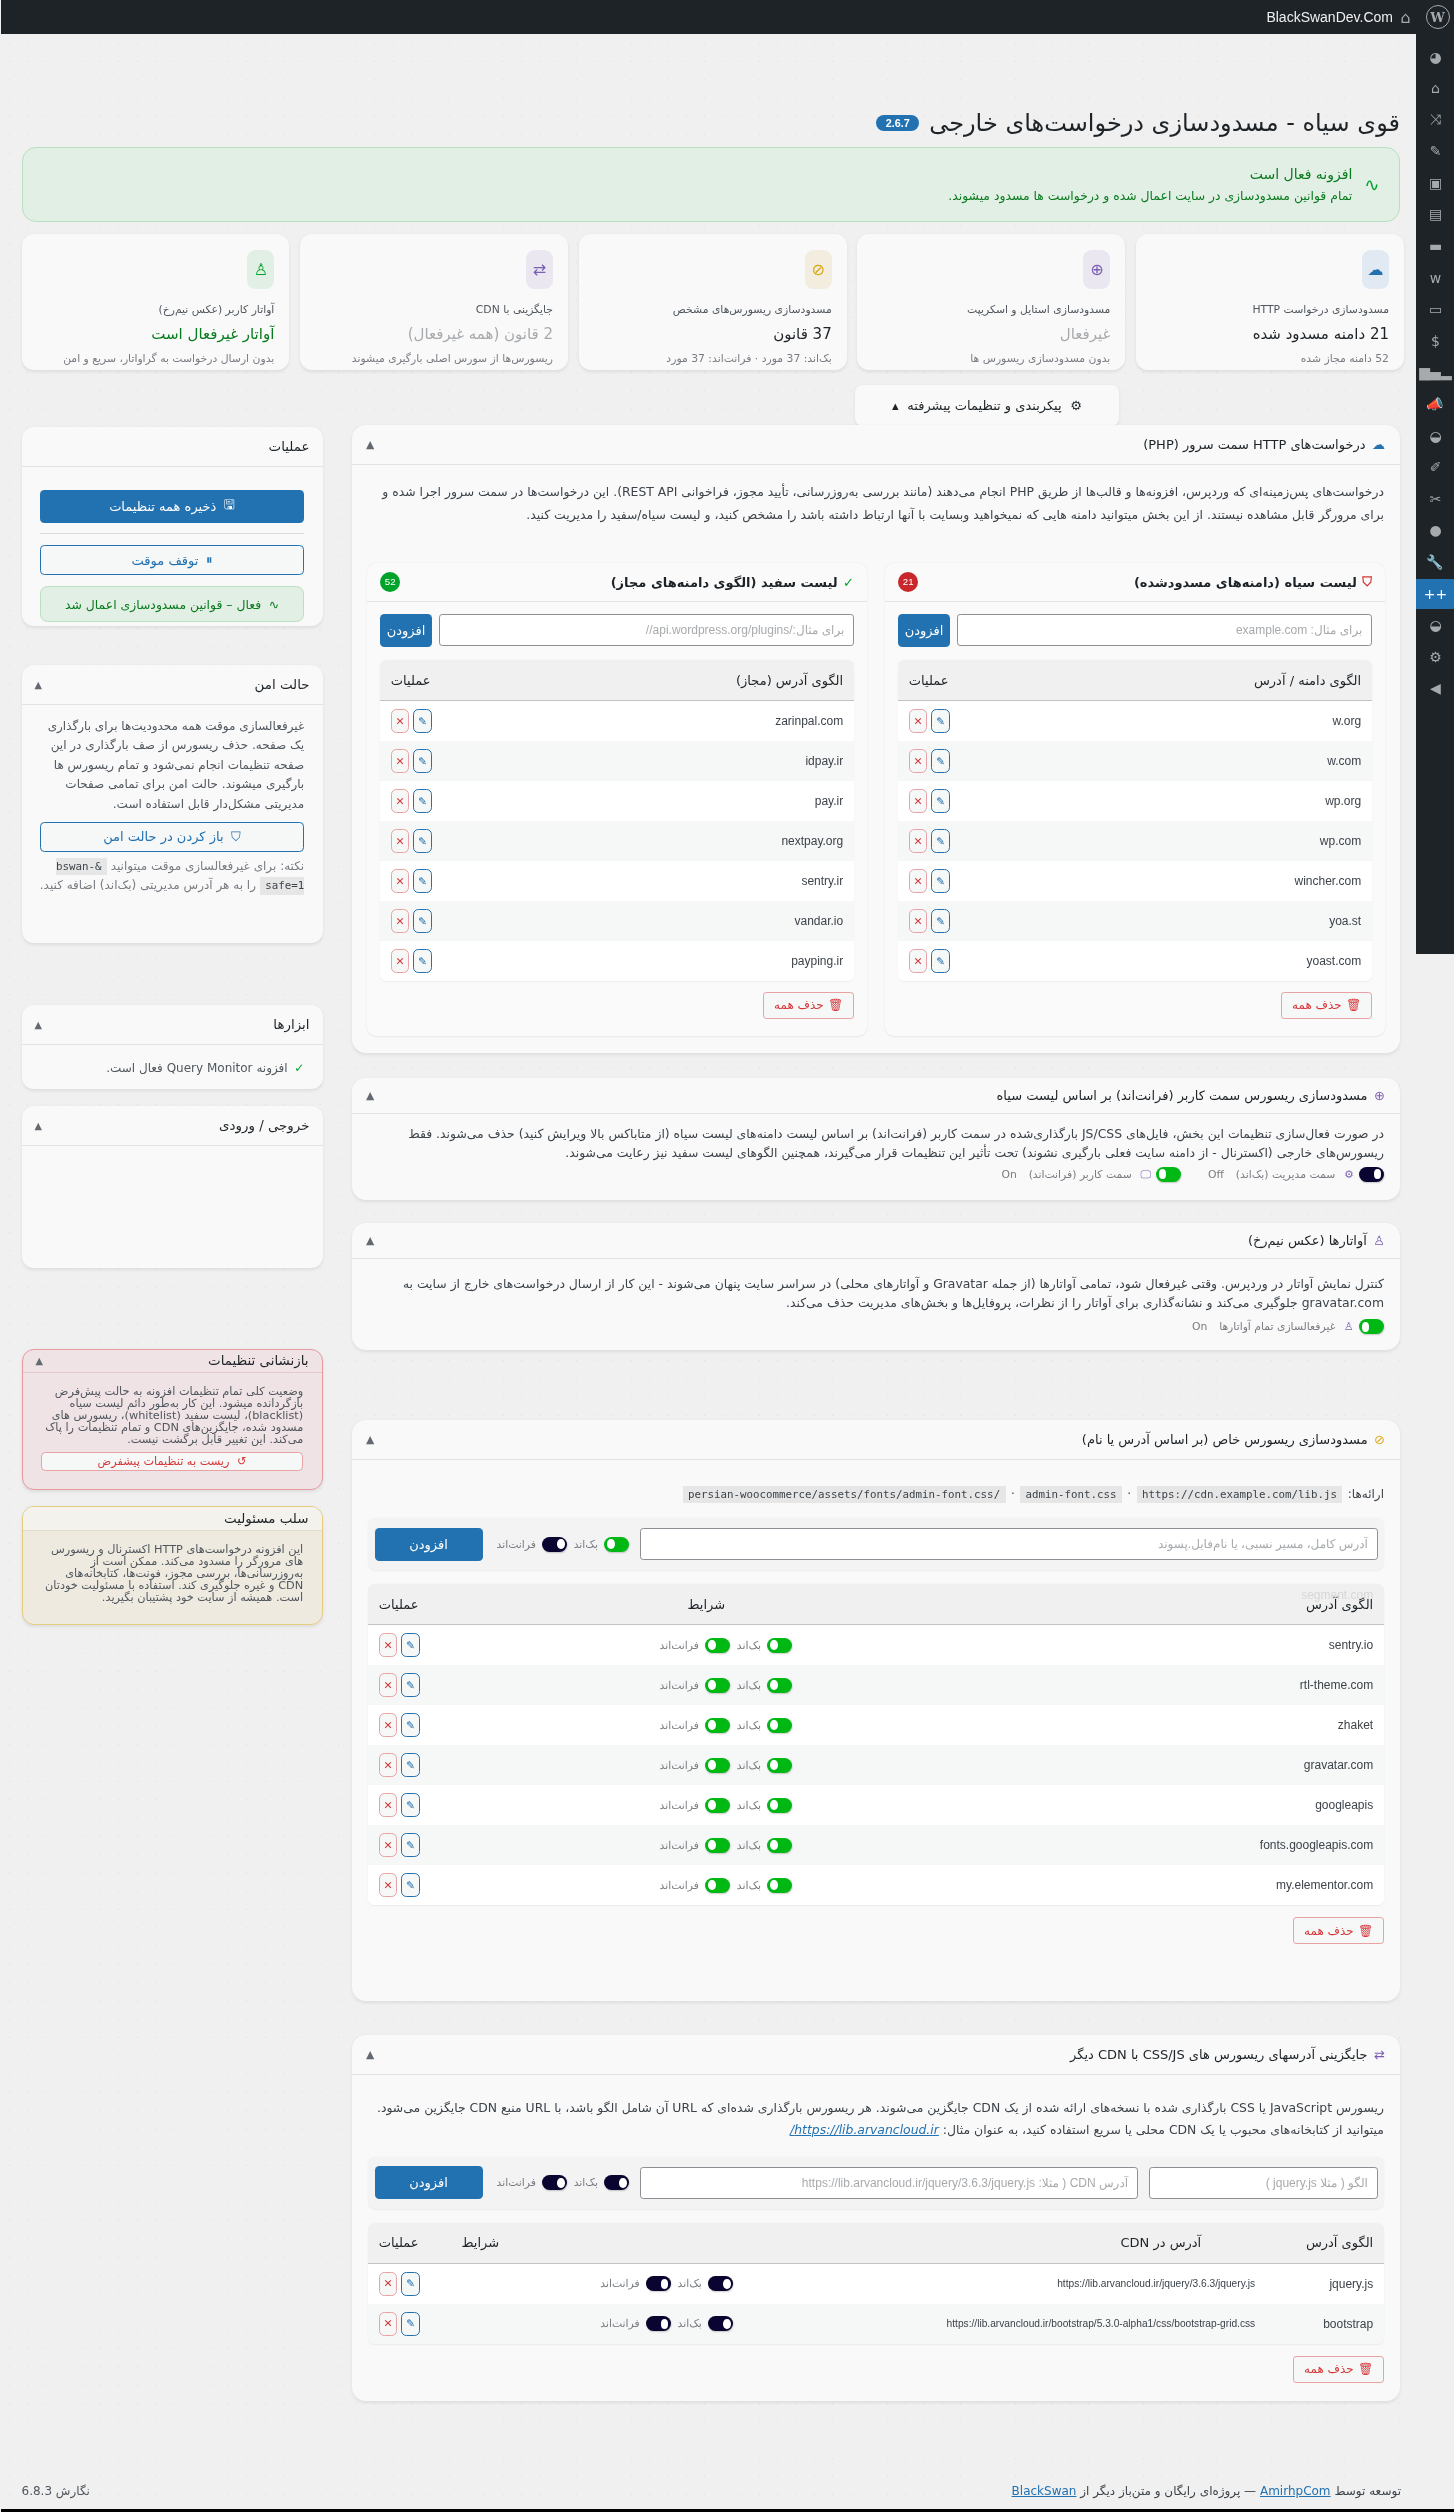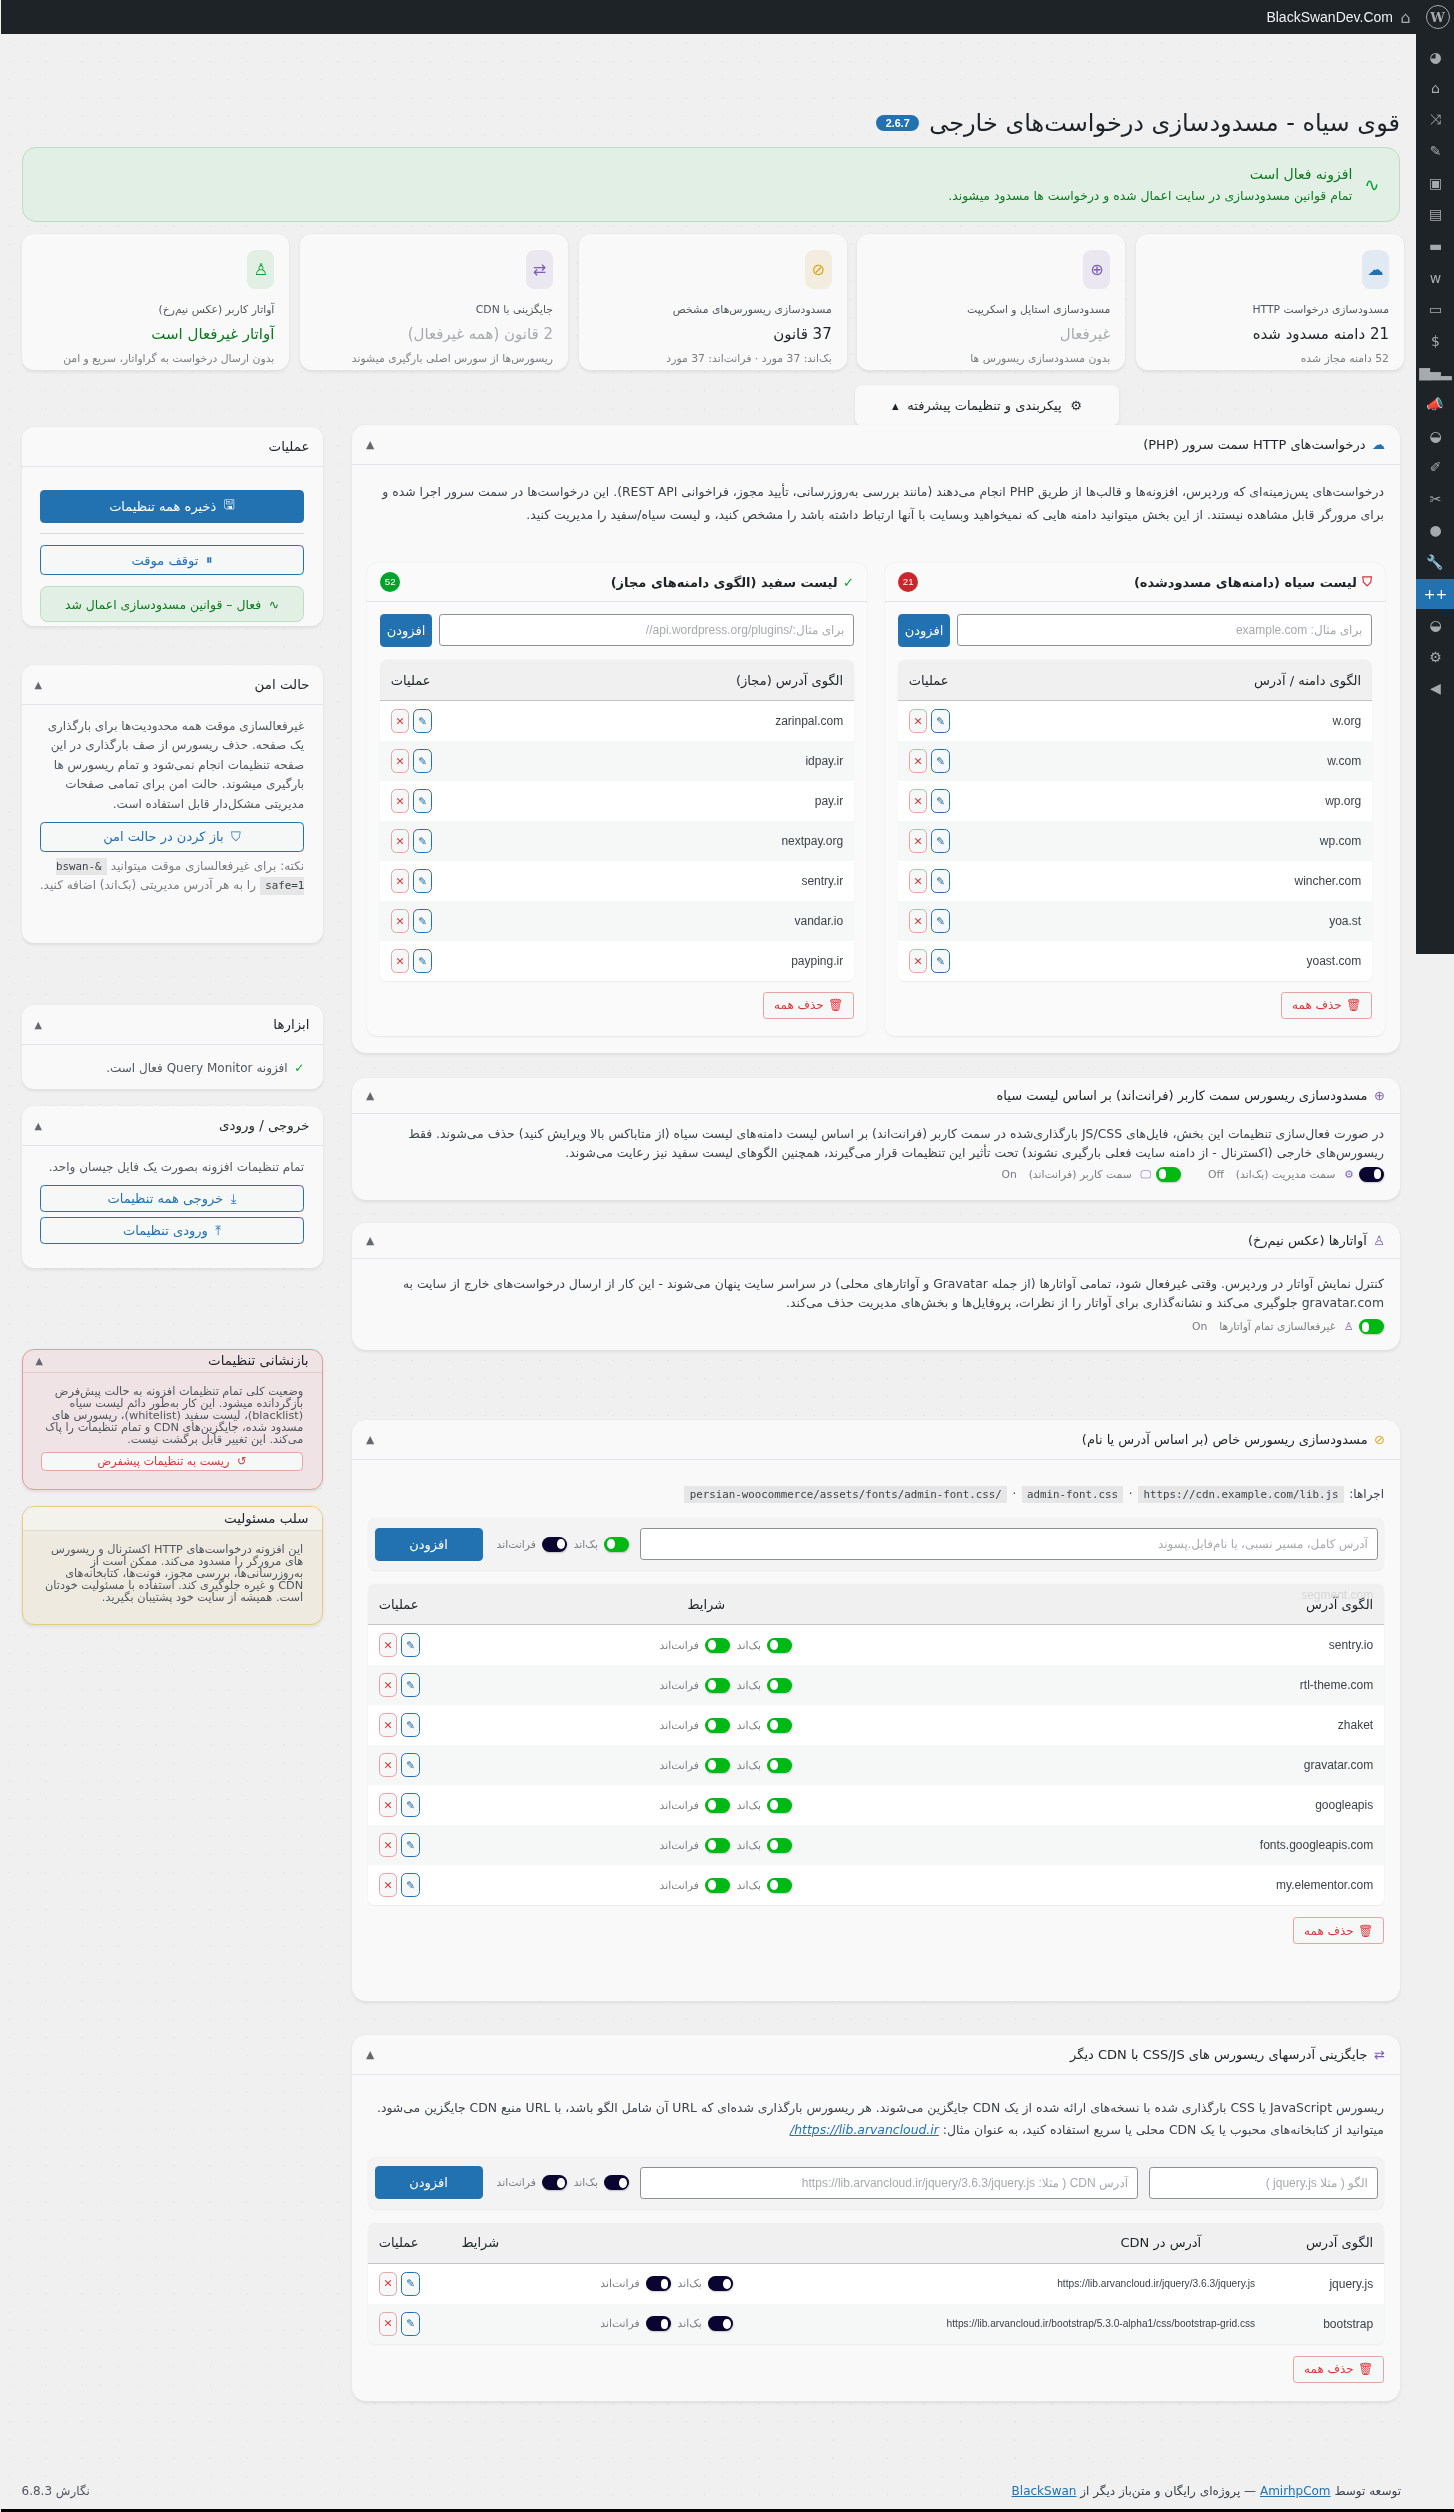--- a/index.html
+++ b/index.html
@@ -428,21 +428,21 @@
   <div class="card" style="top:1386px;right:16px;width:1048px;height:581px">
     <div class="card-h" style="height:40px">
       <div class="t">
           <span style="color:#dba617">⊘</span>
           <span>مسدودسازی ریسورس خاص (بر اساس آدرس یا نام)</span>
         </div>
       <span class="tri">▲</span>
     </div>
     <div class="card-b" style="padding-top:21.5px">
       <div style="display:flex;align-items:center;gap:5.4px;margin-top:4.3px;font-size:12px;color:#3c434a">
-        <span>اجرا‌ها:</span>
+        <span>ارائه‌ها:</span>
         <code>https://cdn.example.com/lib.js</code>
           <span>·</span>
         <code>admin-font.css</code>
           <span>·</span>
         <code>/persian-woocommerce/assets/fonts/admin-font.css</code>
       </div>
       <div style="margin-top:15px;background:#f3f3f3;border-radius:7.5px;box-shadow:0 0.5px 1.6px rgba(0,0,0,.06);height:52px;display:flex;align-items:center;gap:10.8px;padding:0 6.5px">
         <div class="input" style="flex:1">
             <span>آدرس کامل، مسیر نسبی، یا نام‌فایل.پسوند</span>
           </div>
@@ -699,31 +699,20 @@
       <span style="color:#00a32a">✓</span>
       <span>افزونه Query Monitor فعال است.</span>
     </div>
   </div>
 
   <div class="side-card" style="top:1072px;height:162px">
     <div class="side-h">
         <span class="t">خروجی / ورودی</span>
         <span class="tri" style="color:#646970;font-size:9.7px">▲</span>
       </div>
-    <div class="side-b">
-      <p>تمام تنظیمات افزونه بصورت یک فایل جیسان واحد.</p>
-      <div class="btn-outline" style="height:27px;margin-top:7.5px">
-          <span>⤓</span>
-          <span>خروجی همه تنظیمات</span>
-        </div>
-      <div class="btn-outline" style="height:27px;margin-top:5.4px">
-          <span>⤒</span>
-          <span>ورودی تنظیمات</span>
-        </div>
-    </div>
   </div>
 
   <div class="side-card" style="top:1315px;height:141px;background:#f0e3e5;border:1.1px solid #e69a9d">
     <div class="side-h" style="height:22.6px;border-bottom-color:#e4c8cb">
         <span class="t">بازنشانی تنظیمات</span>
         <span class="tri" style="color:#646970;font-size:9.7px">▲</span>
       </div>
     <div class="side-b" style="line-height:12px;font-size:11.3px;padding-top:13px">
       <p>وضعیت کلی تمام تنظیمات افزونه به حالت پیش‌فرض بازگردانده میشود. این کار به‌طور دائم لیست سیاه (blacklist)، لیست سفید (whitelist)، ریسورس های مسدود شده، جایگزین‌های CDN و تمام تنظیمات را پاک می‌کند. این تغییر قابل برگشت نیست.</p>
       <div class="btn-outline" style="height:19.4px;margin-top:6.5px;border-color:#e8a2a4;color:#d63638;background:#f6f7f7;font-size:11.3px">

